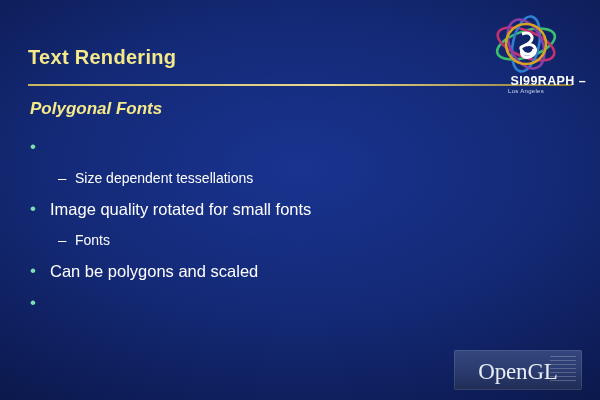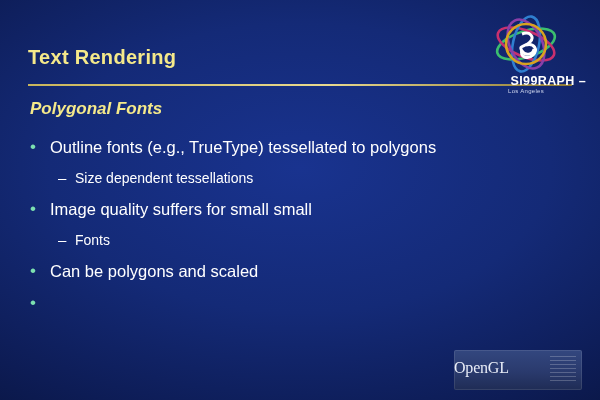--- a/index.html
+++ b/index.html
@@ -141,21 +141,22 @@
     background: linear-gradient(to bottom, #33477f 0%, #2a3a6d 55%, #1f2c55 100%);
     border-radius: 2px;
     box-shadow: inset 0 0 0 1px rgba(255,255,255,0.10);
     overflow: hidden;
   }
   .opengl-text {
     position: absolute;
     left: 0;
     top: 9px;
     width: 128px;
-    font-size: 16px;
+    text-align: center;
+    font-size: 23px;
     color: #e9edf7;
     font-family: "Liberation Serif", serif;
     letter-spacing: -0.2px;
     white-space: nowrap;
   }
   .opengl-stripes {
     position: absolute;
     right: 6px;
     top: 6px;
     width: 26px;
@@ -172,31 +173,30 @@
 
   <div class="title">Text Rendering</div>
   <div class="title-rule"></div>
 
   <div class="subtitle">Polygonal Fonts</div>
 
   <div class="bullets">
 
     <div class="b-row lvl1">
       <span class="marker1">•</span>
-      <span class="txt1">Outline fonts (e.g., TrueType) tessellated to polygons</span>
     </div>
 
     <div class="b-row lvl2">
       <span class="marker2">–</span>
       <span class="txt2">Size dependent tessellations</span>
     </div>
 
     <div class="b-row lvl1">
       <span class="marker1">•</span>
-      <span class="txt1">Image quality suffers for small small</span>
+      <span class="txt1">Image quality rotated for small fonts</span>
     </div>
 
     <div class="b-row lvl2">
       <span class="marker2">–</span>
       <span class="txt2">Fonts</span>
     </div>
 
     <div class="b-row lvl1">
       <span class="marker1">•</span>
       <span class="txt1">Can be polygons and scaled</span>

